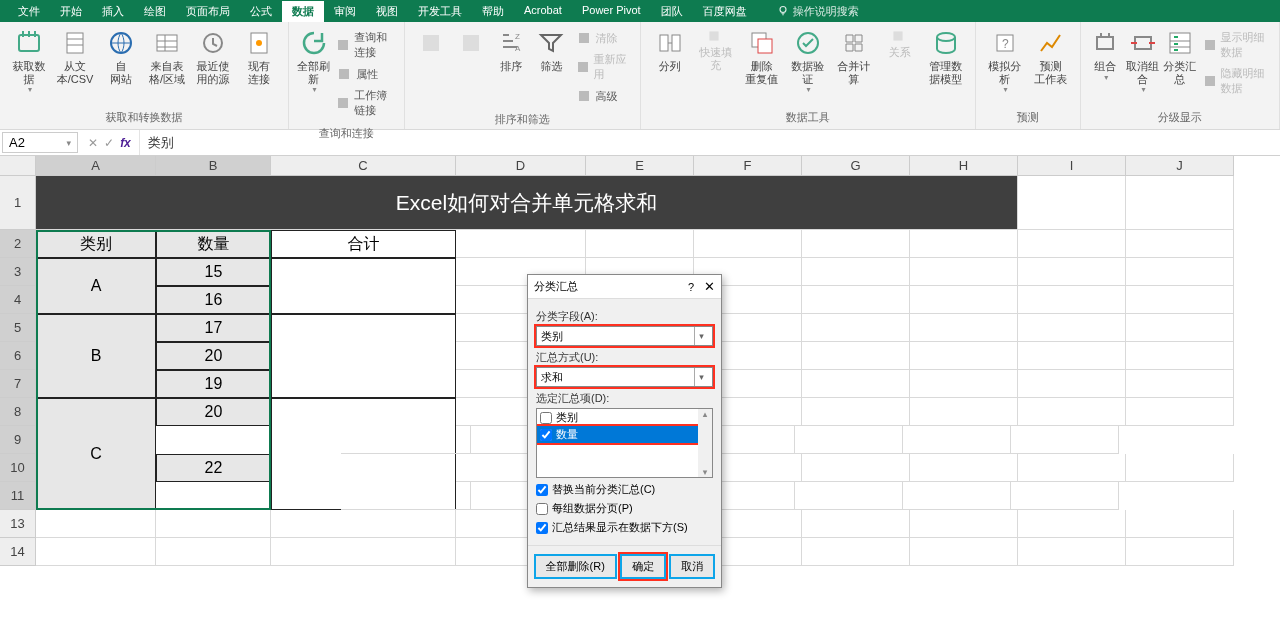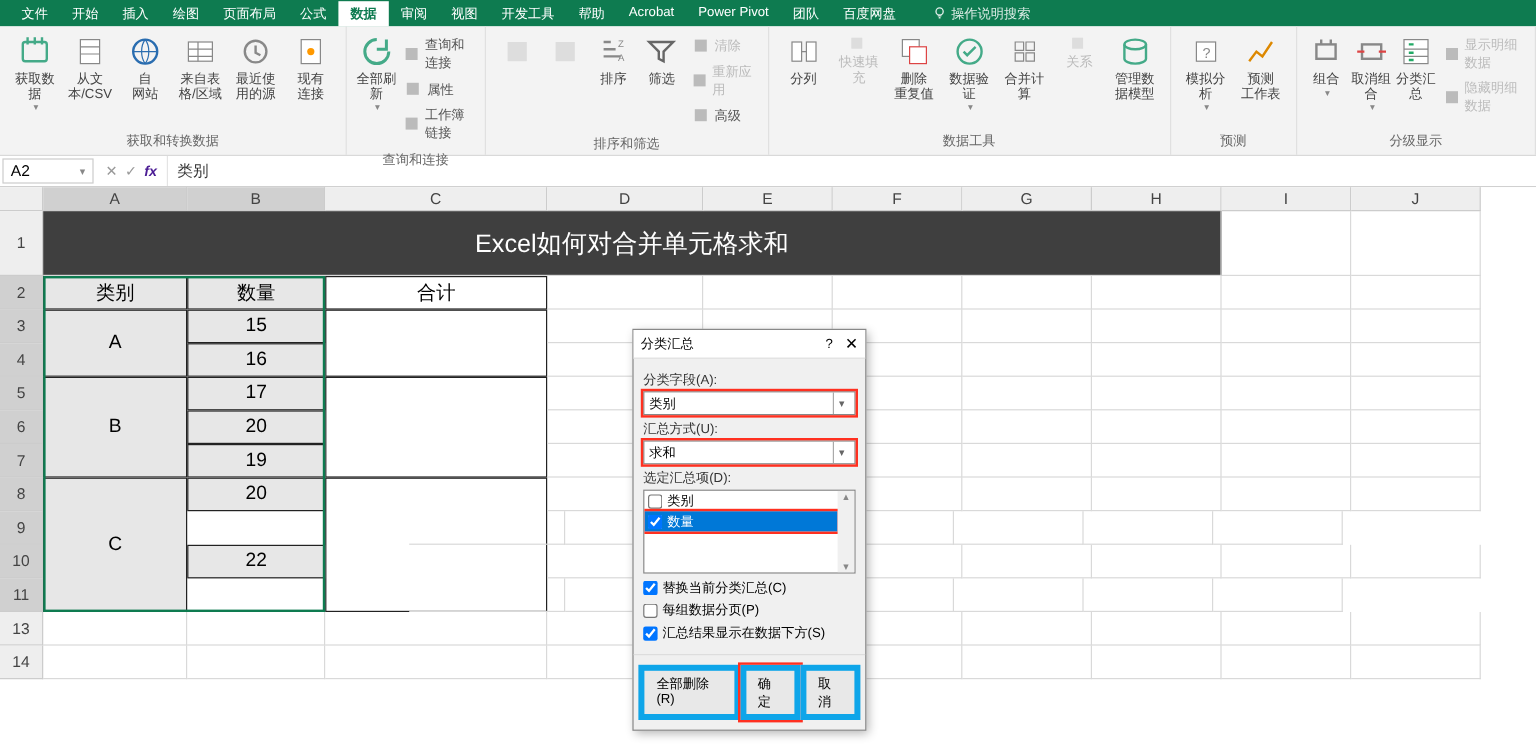--- a/index.html
+++ b/index.html
@@ -57,21 +57,21 @@
 .dlg-body { padding: 6px 8px; }
 .dlg-label { color: #333; margin: 4px 0 2px; }
 .dlg-select { border: 1px solid #888; background: #fff; padding: 2px 4px; display: flex; justify-content: space-between; align-items: center; height: 20px; }
 .dlg-select .dd { width: 14px; height: 18px; border-left: 1px solid #aaa; display: flex; align-items: center; justify-content: center; color: #666; font-size: 9px; }
 .dlg-list { border: 1px solid #888; background: #fff; height: 70px; overflow: hidden; position: relative; }
 .dlg-list .scroll { position: absolute; right: 0; top: 0; bottom: 0; width: 14px; background: #f0f0f0; display: flex; flex-direction: column; justify-content: space-between; align-items: center; color: #888; font-size: 9px; }
 .dlg-list .item { display: flex; align-items: center; padding: 1px 3px; gap: 4px; }
 .dlg-list .item.sel { background: #0078d7; color: #fff; }
 .dlg-chk { display: flex; align-items: center; gap: 4px; margin: 4px 0; }
 .dlg-btns { display: flex; justify-content: space-around; padding: 8px 4px; border-top: 1px solid #ddd; }
-.dlg-btn { border: 5px solid #0ea5e9; background: #e8e8e8; padding: 3px 10px; font-size: 11px; cursor: pointer; }
+.dlg-btn { border: 2px solid #0ea5e9; background: #e8e8e8; padding: 3px 10px; font-size: 11px; cursor: pointer; }
 .ring-red { outline: 2px solid #ff3020; outline-offset: 0; }
 
 svg { display: block; }
 input[type=checkbox]{ width:12px; height:12px; }
 </style>
 </head>
 <body>
 
 <div class="menubar">
   <div id="menu-items" style="display: flex;">

